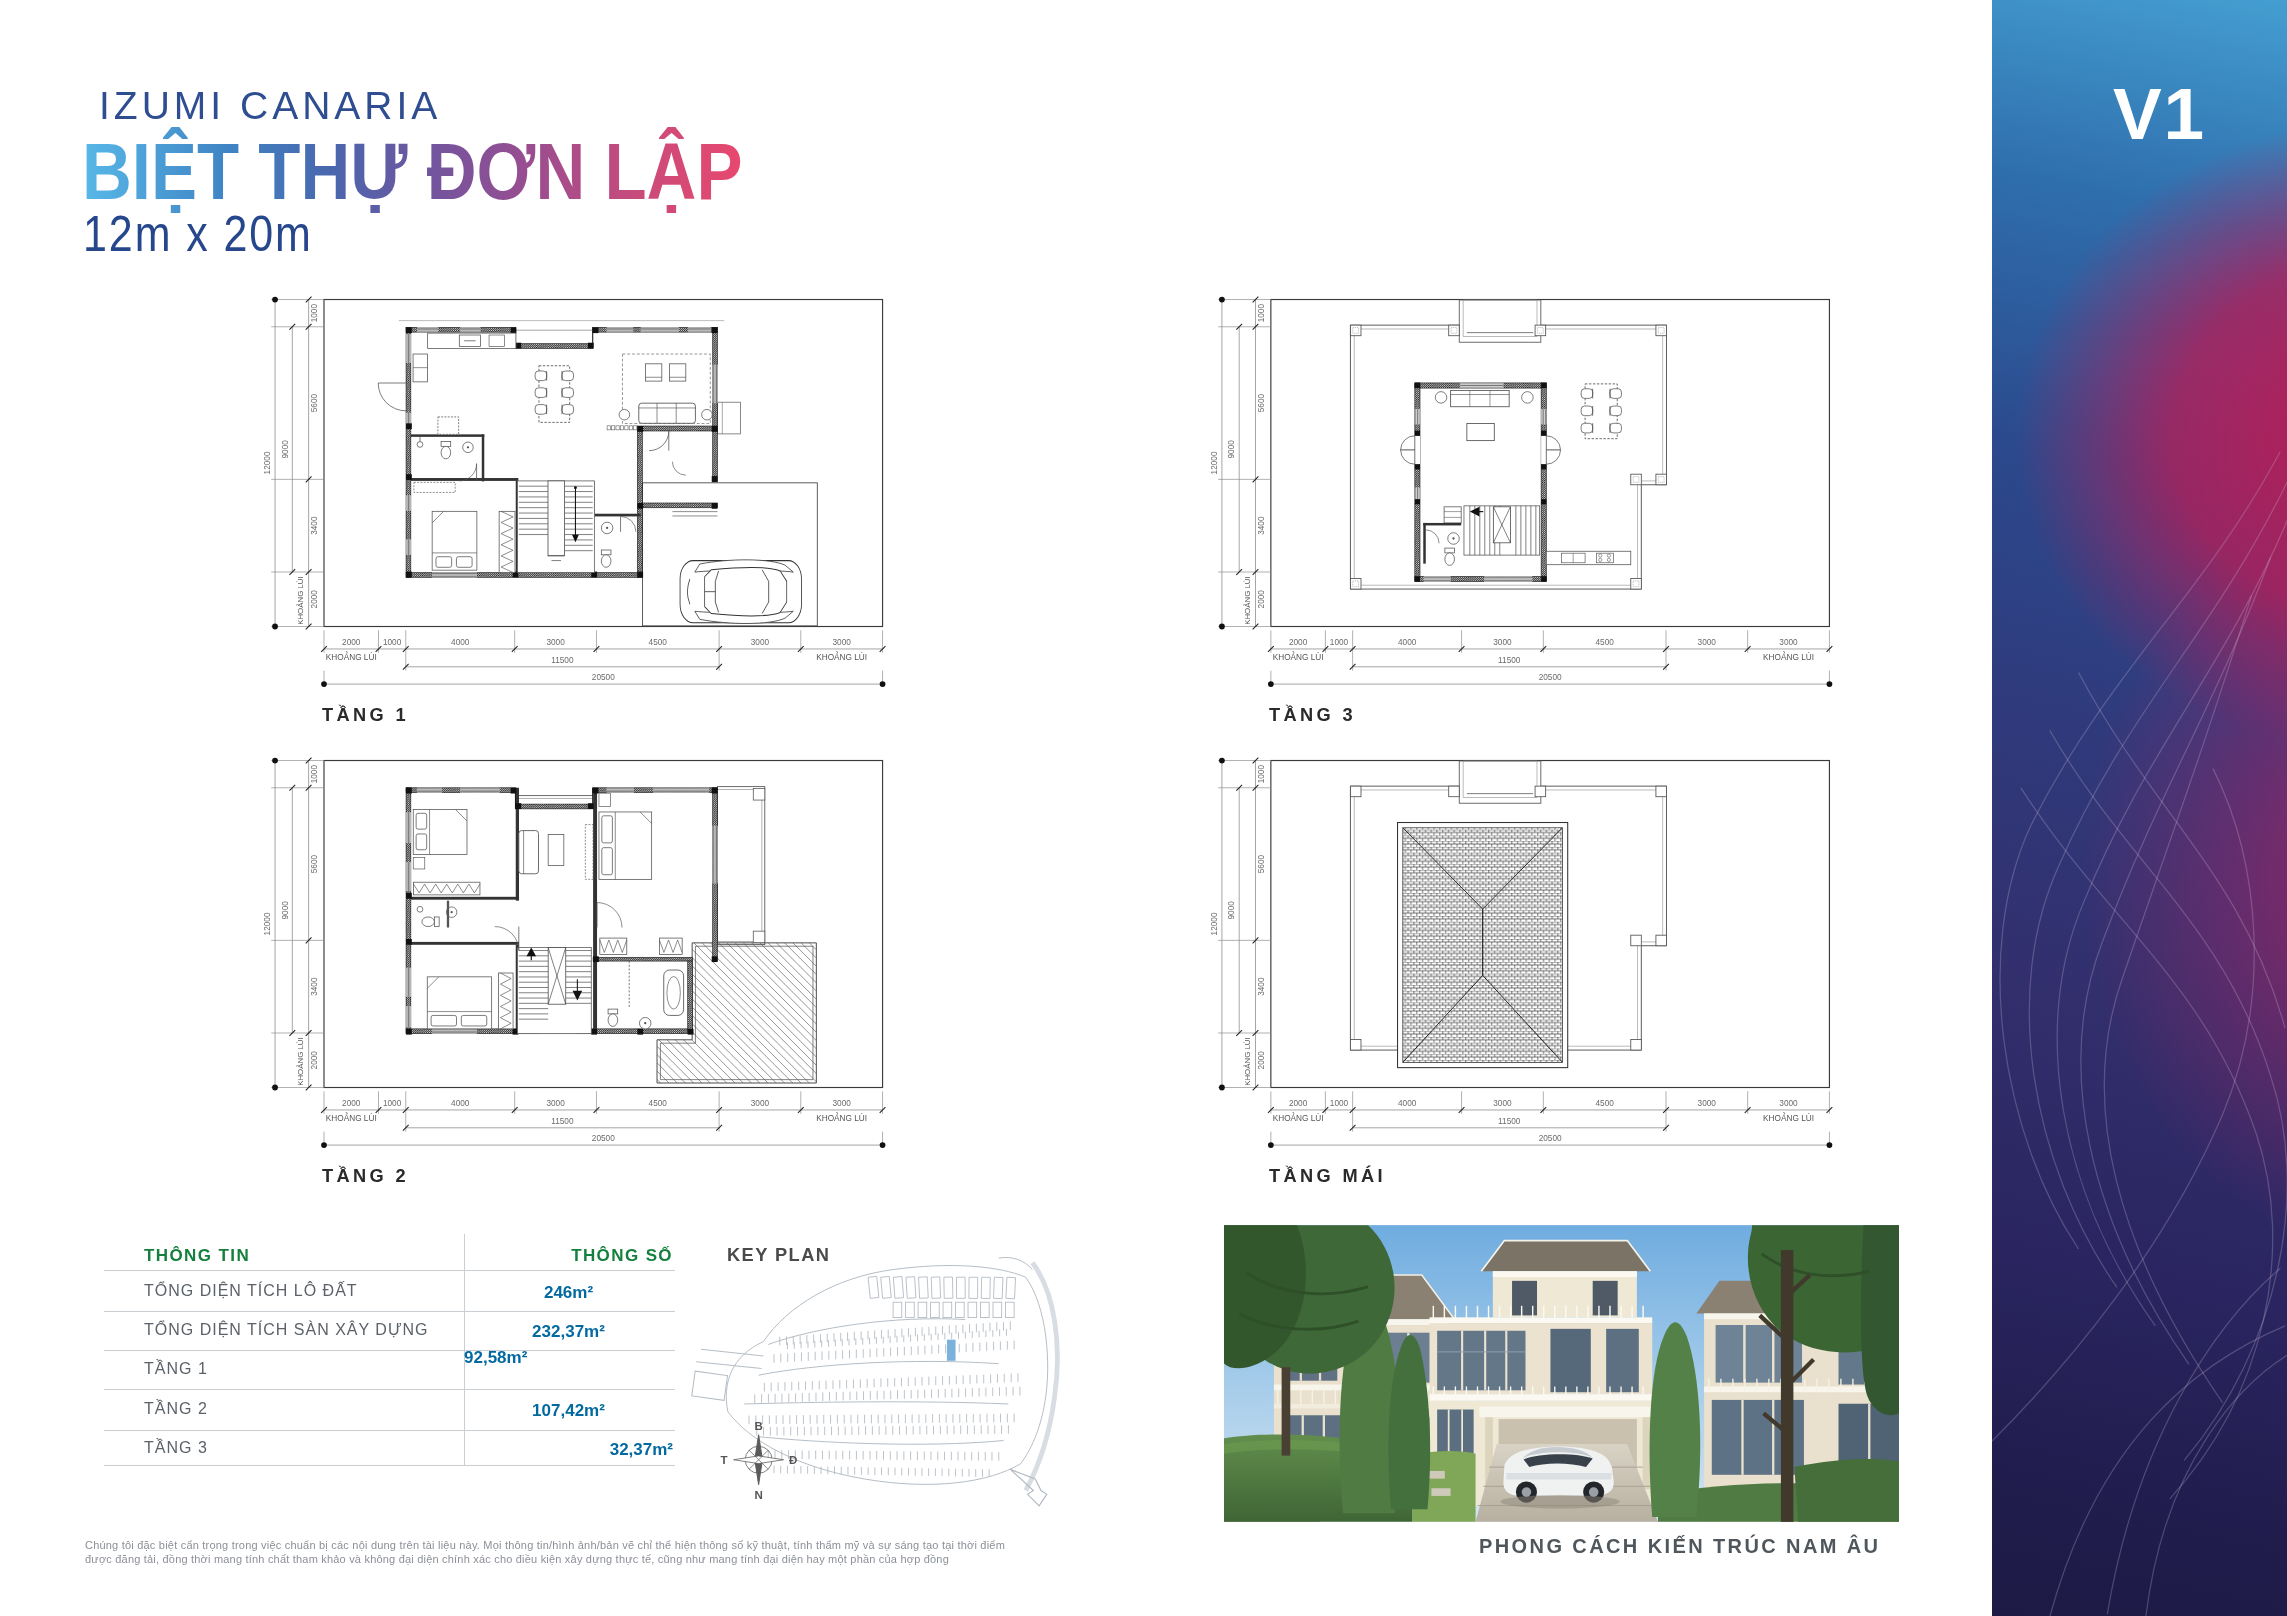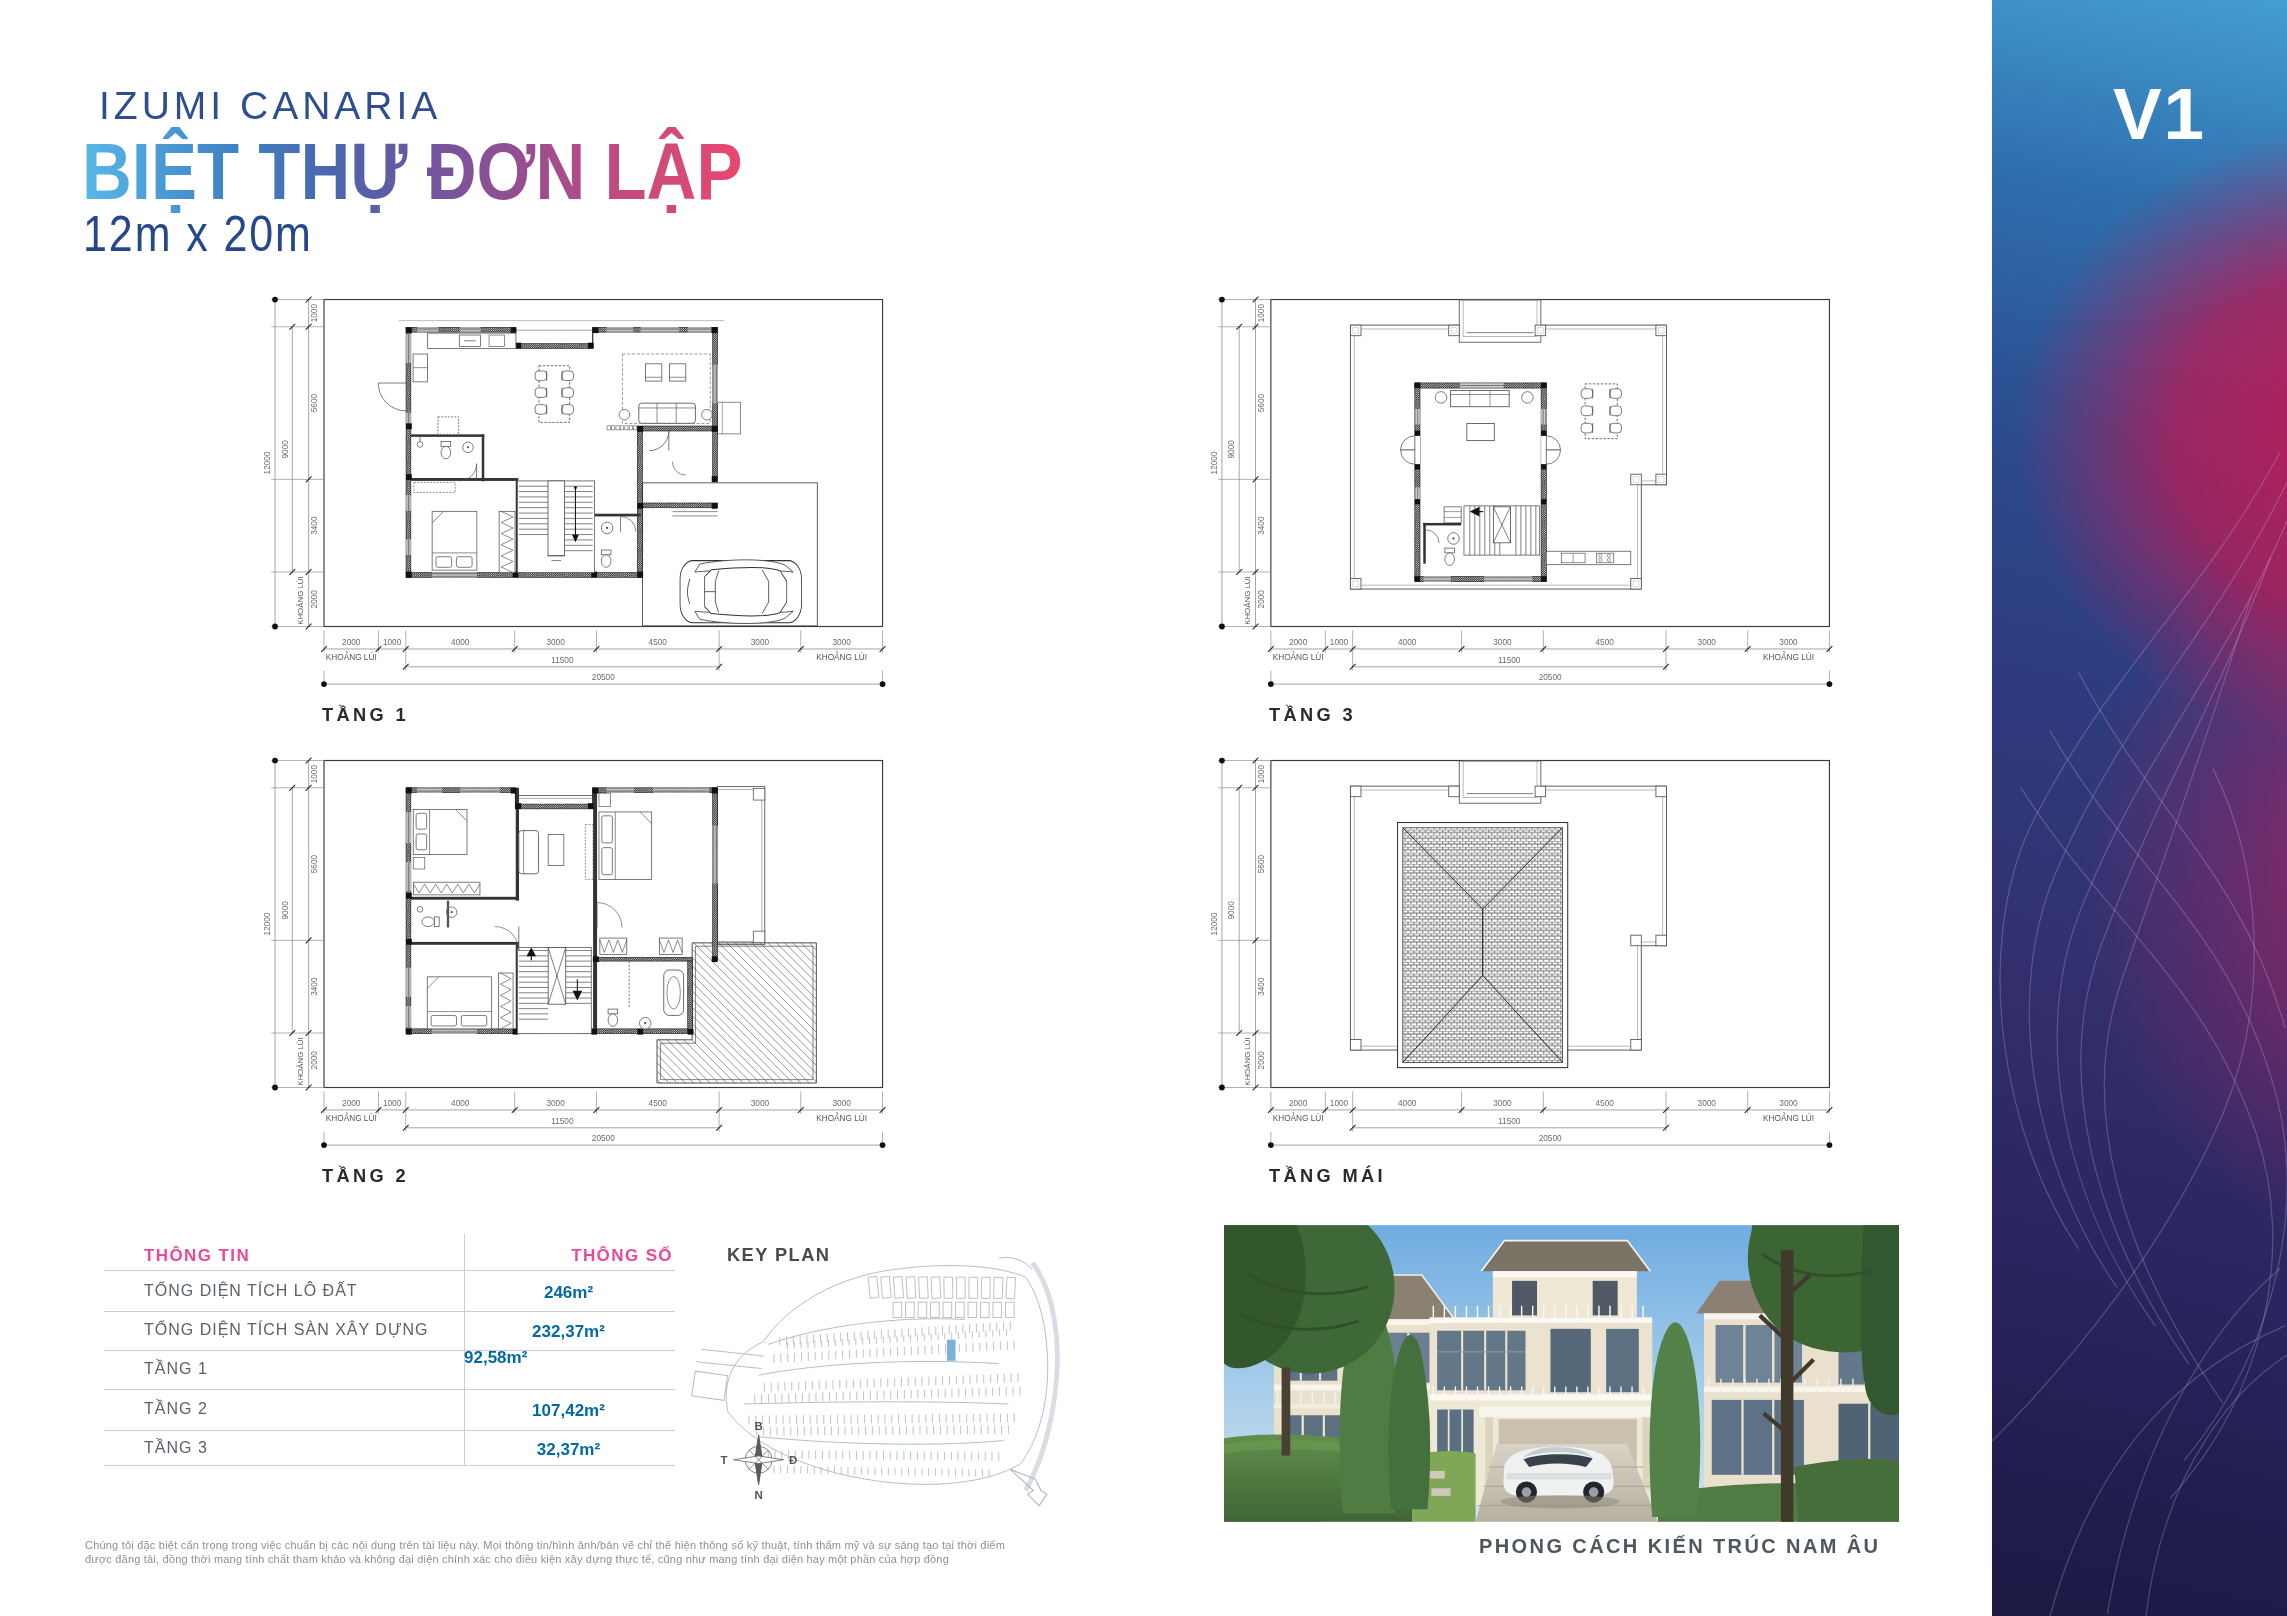--- a/index.html
+++ b/index.html
@@ -7,21 +7,21 @@
 background:
  radial-gradient(140% 26% at 112% 27%, rgba(186,28,86,1) 0%, rgba(186,28,86,0.75) 42%, rgba(186,28,86,0) 75%),
  radial-gradient(130% 32% at 122% 54%, rgba(163,35,98,0.95) 0%, rgba(163,35,98,0) 74%),
  linear-gradient(192deg, #45a0d2 0%, #2f6fae 14%, #2b4a8d 30%, #2f3a7c 46%, #322f6d 62%, #2a2560 78%, #201c4c 92%, #1d1a45 100%); padding-left: 44px;}
 .v1{position:absolute;left:121px;top:72px;color:#fff;font-weight:bold;font-size:73px;letter-spacing:1.9px;}
 .t1{position:absolute;left:83px;top:84px;font-size:39px;color:#2e4e91;letter-spacing:4px;margin-left:16px;}
 .t2{position:absolute;left:82px;top:126px;font-size:69px;font-weight:800;letter-spacing:0px;transform:scaleY(1.155);transform-origin:top left;
  background:linear-gradient(90deg,#58b8e8 0%,#3f84c4 22%,#4a66ad 38%,#6f559f 52%,#9a4d90 68%,#c84b7c 84%,#e8486e 100%);
  -webkit-background-clip:text;background-clip:text;color:transparent;}
 .t3{position:absolute;left:83px;top:206px;font-size:43px;color:#27478d;letter-spacing:1.9px;transform:scaleY(1.15);transform-origin:top left;}
-.th{position:absolute;font-size:17px;font-weight:bold;color:#ec4899;letter-spacing:1.4px;}
+.th{position:absolute;font-size:17px;font-weight:bold;color:#15803d;letter-spacing:1.4px;}
 .td{position:absolute;font-size:16px;color:#5b6269;letter-spacing:1px;}
 .tdv{position:absolute;font-size:17px;font-weight:bold;color:#0369a1;}
 .hline{position:absolute;height:1px;background:#c9ced2;}
 .vline{position:absolute;width:1px;background:#c9ced2;}
 .caption{position:absolute;left:1479px;top:1535px;width:420px;font-size:20px;color:#4f565c;letter-spacing:2.4px;font-weight:bold;}
 .disc{position:absolute;left:85px;top:1538px;width:920px;font-size:11px;line-height:14.4px;color:#8b9097;text-align:justify;letter-spacing:0.2px;}
 
 </style></head><body>
 <svg width="0" height="0" style="position:absolute">
 <defs>
@@ -1055,21 +1055,21 @@
 <div class="hline" style="left:104px;top:1465px;width:571px"></div>
 <div class="td" style="left:144px;top:1282px">TỔNG DIỆN TÍCH LÔ ĐẤT</div>
 <div class="tdv" style="left:464px;top:1283px;width:209px;text-align:center">246m²</div>
 <div class="td" style="left:144px;top:1321px">TỔNG DIỆN TÍCH SÀN XÂY DỰNG</div>
 <div class="tdv" style="left:464px;top:1322px;width:209px;text-align:center">232,37m²</div>
 <div class="td" style="left:144px;top:1360px">TẦNG 1</div>
 <div class="tdv" style="left:464px;top:1348px;width:209px;text-align:left">92,58m²</div>
 <div class="td" style="left:144px;top:1400px">TẦNG 2</div>
 <div class="tdv" style="left:464px;top:1401px;width:209px;text-align:center">107,42m²</div>
 <div class="td" style="left:144px;top:1439px">TẦNG 3</div>
-<div class="tdv" style="left:464px;top:1440px;width:209px;text-align:center">32,37m²</div>
+<div class="tdv" style="left:464px;top:1440px;width:209px;text-align:right">32,37m²</div>
 </div>
 
 <svg style="position:absolute;left:672px;top:1234px" width="423" height="317" viewBox="700 1285 440 330">
 
 <text x="757" y="1313" font-size="19" font-weight="bold" fill="#4a4a4a" letter-spacing="1.5" font-family="Liberation Sans, sans-serif">KEY PLAN</text>
 
 <g stroke="#b2bac2" fill="none" stroke-width="1">
 <path d="M795,1397 C820,1360 870,1330 930,1322 C990,1314 1040,1318 1068,1330"></path>
 <path d="M758,1470 C780,1500 830,1528 900,1540 C970,1552 1030,1544 1063,1524"></path>
 <path d="M758,1470 C752,1440 762,1412 795,1397"></path>

